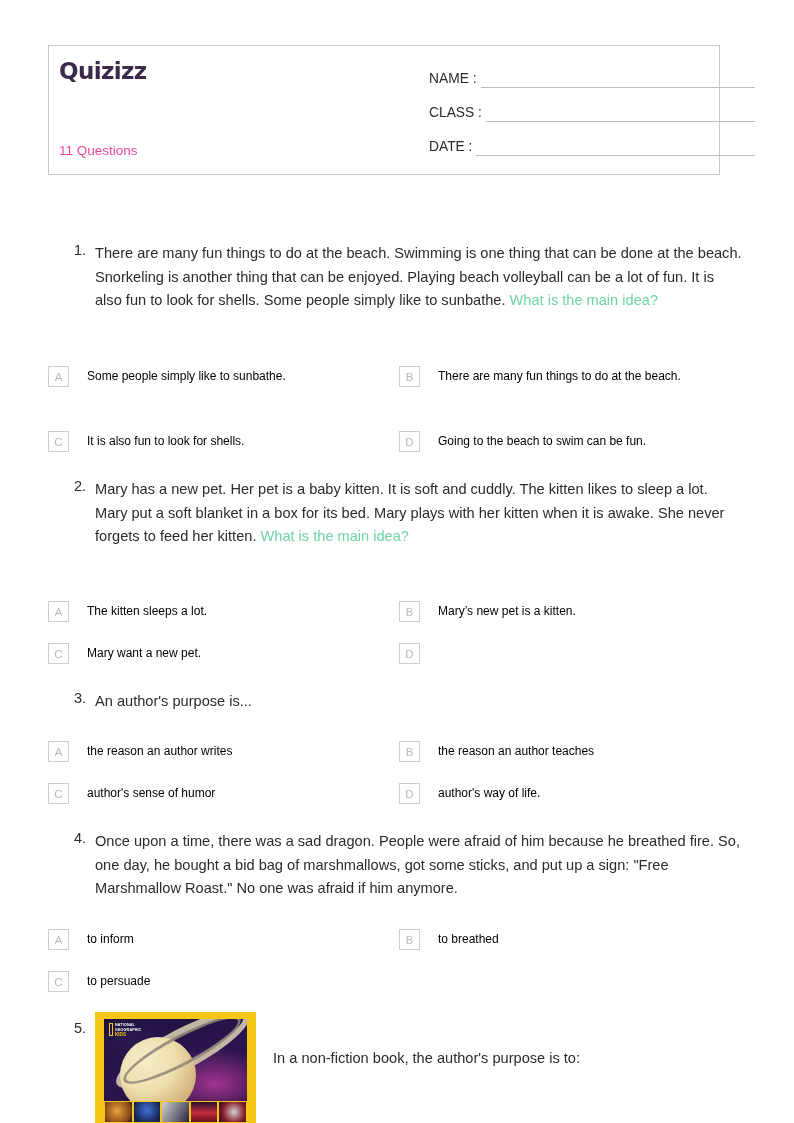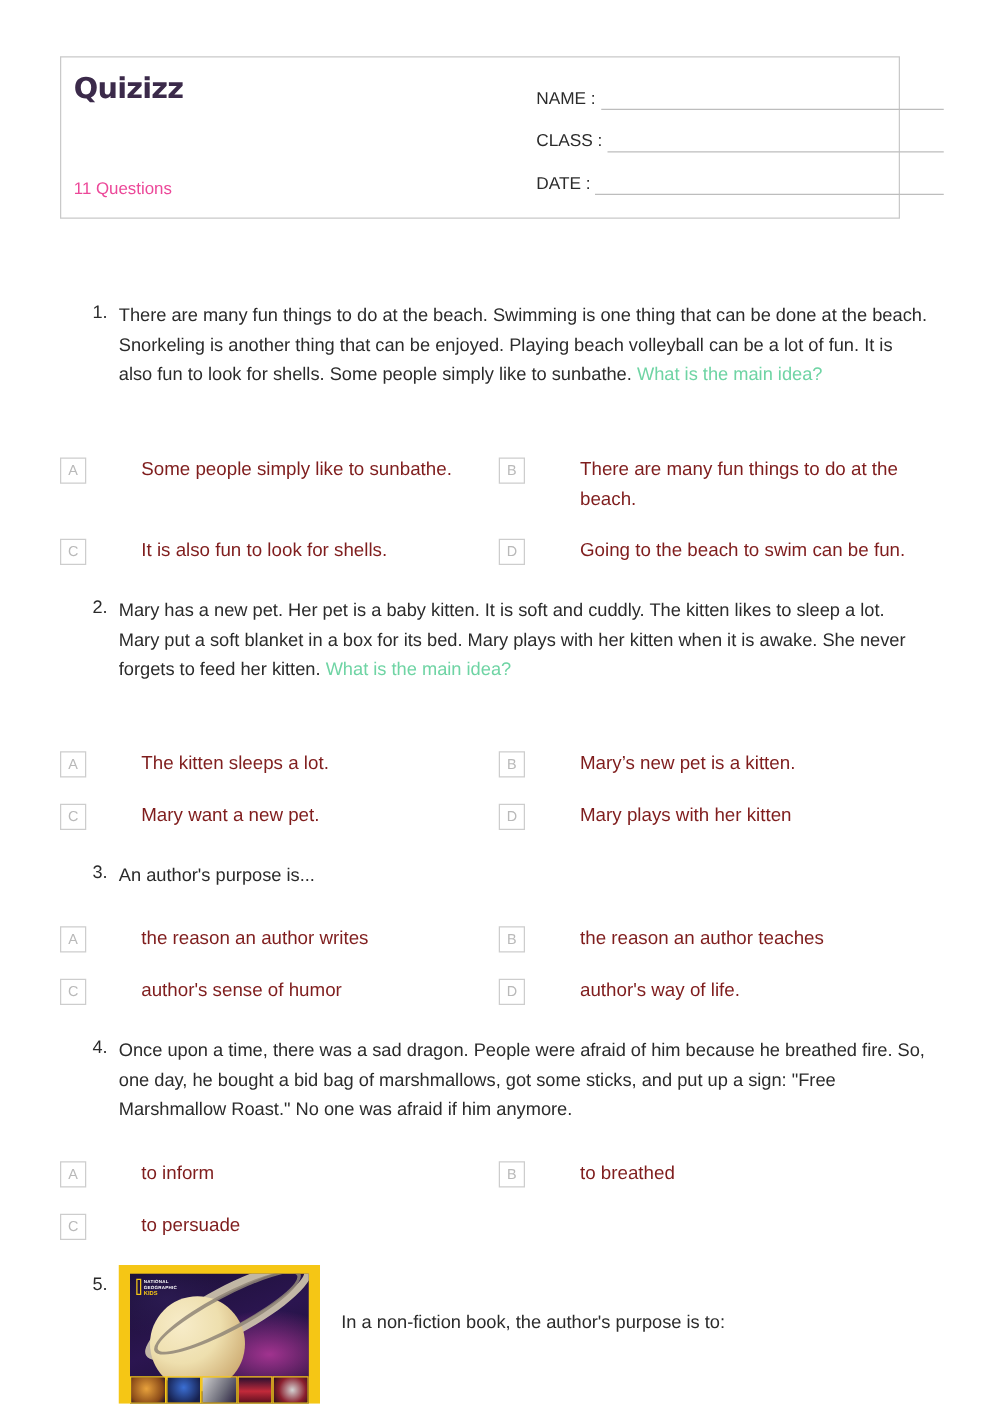--- a/index.html
+++ b/index.html
@@ -146,24 +146,24 @@
     box-sizing: border-box;
     color: #b9b9b9;
     font-size: 11.5px;
     display: flex;
     align-items: center;
     justify-content: center;
     margin-top: 2px;
     background: #fff;
   }
   .opt-text {
-    margin-left: 44px;
-    font-size: 15px;
+    margin-left: 18px;
+    font-size: 12px;
     line-height: 24px;
-    color: #7f1d1d;
+    color: #000000;
   }
 
   
   .q5-image {
     position: absolute;
     left: 95px;
     top: 0;
     width: 161px;
     height: 111px;
     background: #f5c615;
@@ -344,21 +344,20 @@
   <div class="opt opt-col-b" style="top:599px;">
     <span class="opt-letter">B</span>
     <span class="opt-text">Mary’s new pet is a kitten.</span>
   </div>
   <div class="opt opt-col-a" style="top:641px;">
     <span class="opt-letter">C</span>
     <span class="opt-text">Mary want a new pet.</span>
   </div>
   <div class="opt opt-col-b" style="top:641px;">
     <span class="opt-letter">D</span>
-    <span class="opt-text">Mary plays with her kitten</span>
   </div>
 
   <div class="q-block" style="top:690px;">
     <span class="q-num">3.</span>
     <div class="q-body">
       <span>An author's purpose is...</span>
     </div>
   </div>
   <div class="opt opt-col-a" style="top:739px;">
     <span class="opt-letter">A</span>

